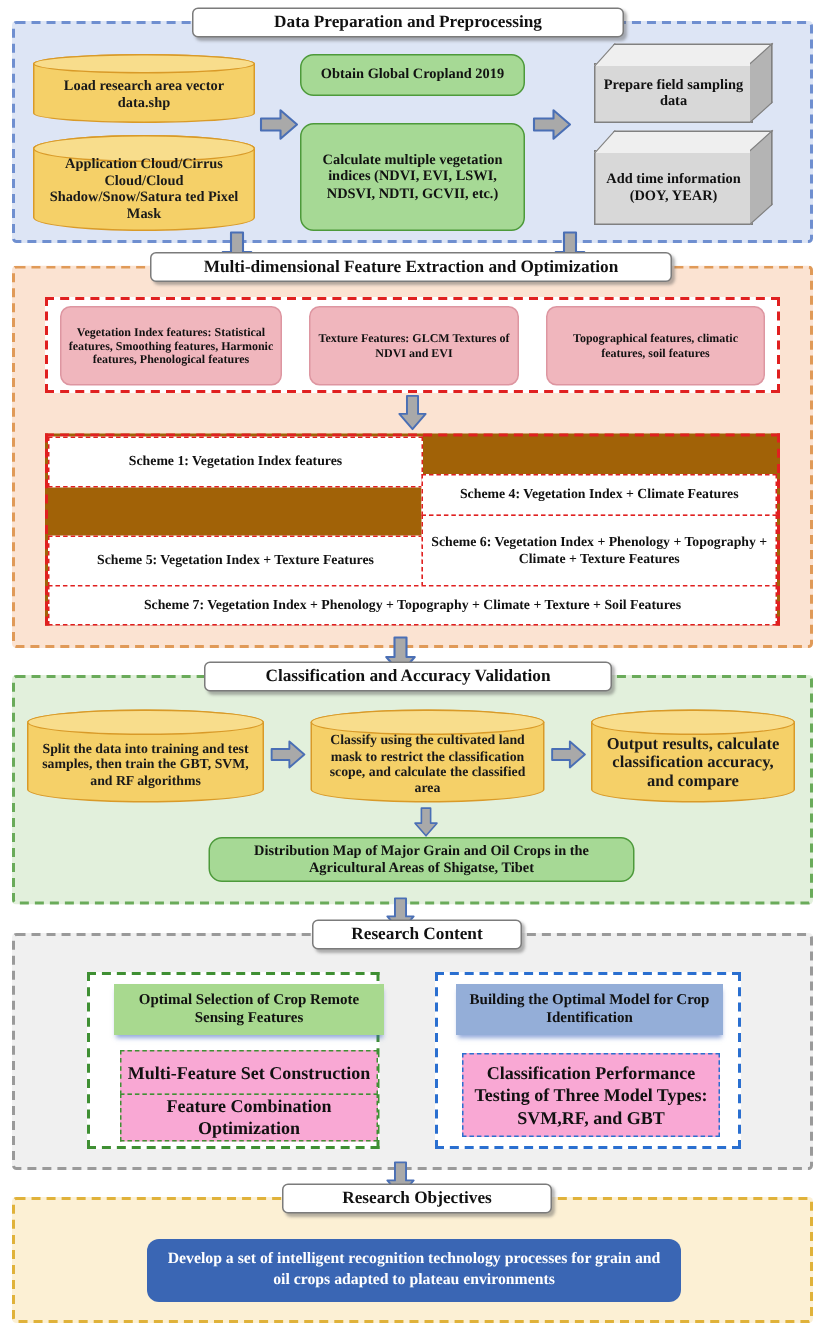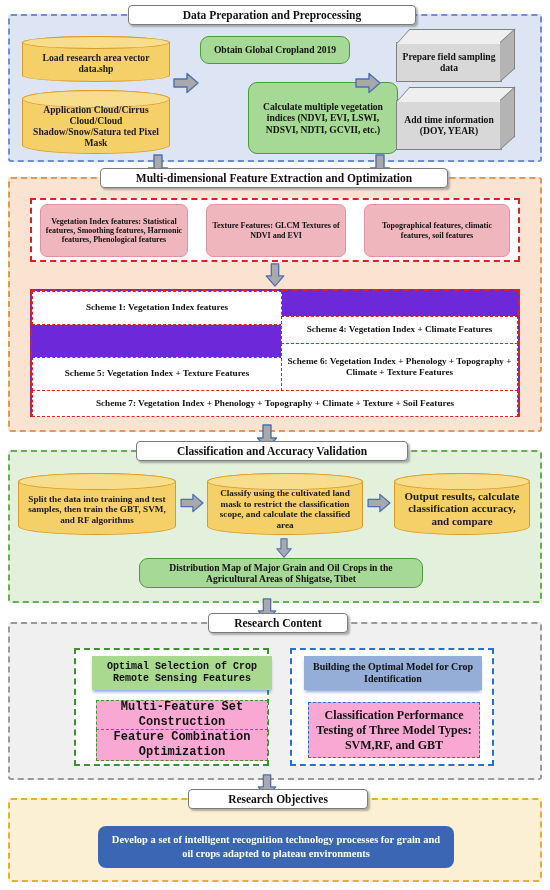--- a/index.html
+++ b/index.html
@@ -142,21 +142,21 @@
     font-weight: bold; color: #111;
     line-height: 1.16;
     font-size: 8px;
   }
   .pbox .ct { padding: 0 3px; }
 
   
   .schemewrap {
     position: absolute;
     border: 2px dashed #e02020;
-    background: #6d28d9;
+    background: #a16207;
     z-index: 2;
   }
   .scell {
     position: absolute;
     border: 1.6px dashed #e02020;
     background: #fff;
     display: flex; align-items: center; justify-content: center;
     text-align: center;
     font-weight: bold; color: #111;
     font-size: 9.2px;
@@ -234,21 +234,21 @@
     <div class="arrow-r" style="left:165px; top:58px;">
       <svg width="26" height="22" viewBox="0 0 26 22">
         <path d="M1 7 L14 7 L14 1.5 L25 11 L14 20.5 L14 15 L1 15 Z" fill="#a9a9a9" stroke="#4a6fb5" stroke-width="1.4" stroke-linejoin="round"></path>
       </svg>
     </div>
 
     <div class="gbox" style="left:192px; top:22px; width:150px; height:28px; font-size:9.6px;">
       <span class="ct">Obtain Global Cropland 2019</span>
     </div>
 
-    <div class="gbox" style="left:192px; top:68px; width:150px; height:72px; font-size:9.6px;margin-left:48px;">
+    <div class="gbox" style="left:192px; top:68px; width:150px; height:72px; font-size:9.6px;">
       <span class="ct">Calculate multiple vegetation indices (NDVI, EVI, LSWI, NDSVI, NDTI, GCVII, etc.)</span>
     </div>
 
     <div class="arrow-r" style="left:347px; top:58px;">
       <svg width="26" height="22" viewBox="0 0 26 22">
         <path d="M1 7 L14 7 L14 1.5 L25 11 L14 20.5 L14 15 L1 15 Z" fill="#a9a9a9" stroke="#4a6fb5" stroke-width="1.4" stroke-linejoin="round"></path>
       </svg>
     </div>
 
     <div class="cube" style="left:388px; top:28px; width:106px; height:40px; font-size:9.6px;">
@@ -366,21 +366,21 @@
     <svg width="22" height="24" viewBox="0 0 22 26">
       <path d="M7 1 L7 14 L1.5 14 L11 25 L20.5 14 L15 14 L15 1 Z" fill="#a9a9a9" stroke="#4a6fb5" stroke-width="1.4" stroke-linejoin="round"></path>
     </svg>
   </div>
 
   <div class="section sec4" style="top:622px; height:158px;">
     <div class="sec-body"></div>
 
     <div class="banner" style="left:200px; top:-9px; width:140px;">Research Content</div>
 
-    <div class="rcpanel green" style="left:66px; top:26px; width:195px; height:118px;font-family:Liberation Mono, monospace;">
+    <div class="rcpanel green" style="left:50px; top:26px; width:195px; height:118px;">
       <div class="rchead green" style="left:16px; top:6px; width:180px; height:34px;">Optimal Selection of Crop Remote Sensing Features</div>
       <div class="rcsub green" style="left:20px; top:50px; width:172px; height:30px;">Multi-Feature Set Construction</div>
       <div class="rcsub green" style="left:20px; top:79px; width:172px; height:32px;">Feature Combination Optimization</div>
     </div>
 
     <div class="rcpanel blue" style="left:282px; top:26px; width:204px; height:118px;">
       <div class="rchead blue" style="left:12px; top:6px; width:178px; height:34px;">Building the Optimal Model for Crop Identification</div>
       <div class="rcsub blue" style="left:16px; top:52px; width:172px; height:56px;">Classification Performance Testing of Three Model Types: SVM,RF, and GBT</div>
     </div>
   </div>

